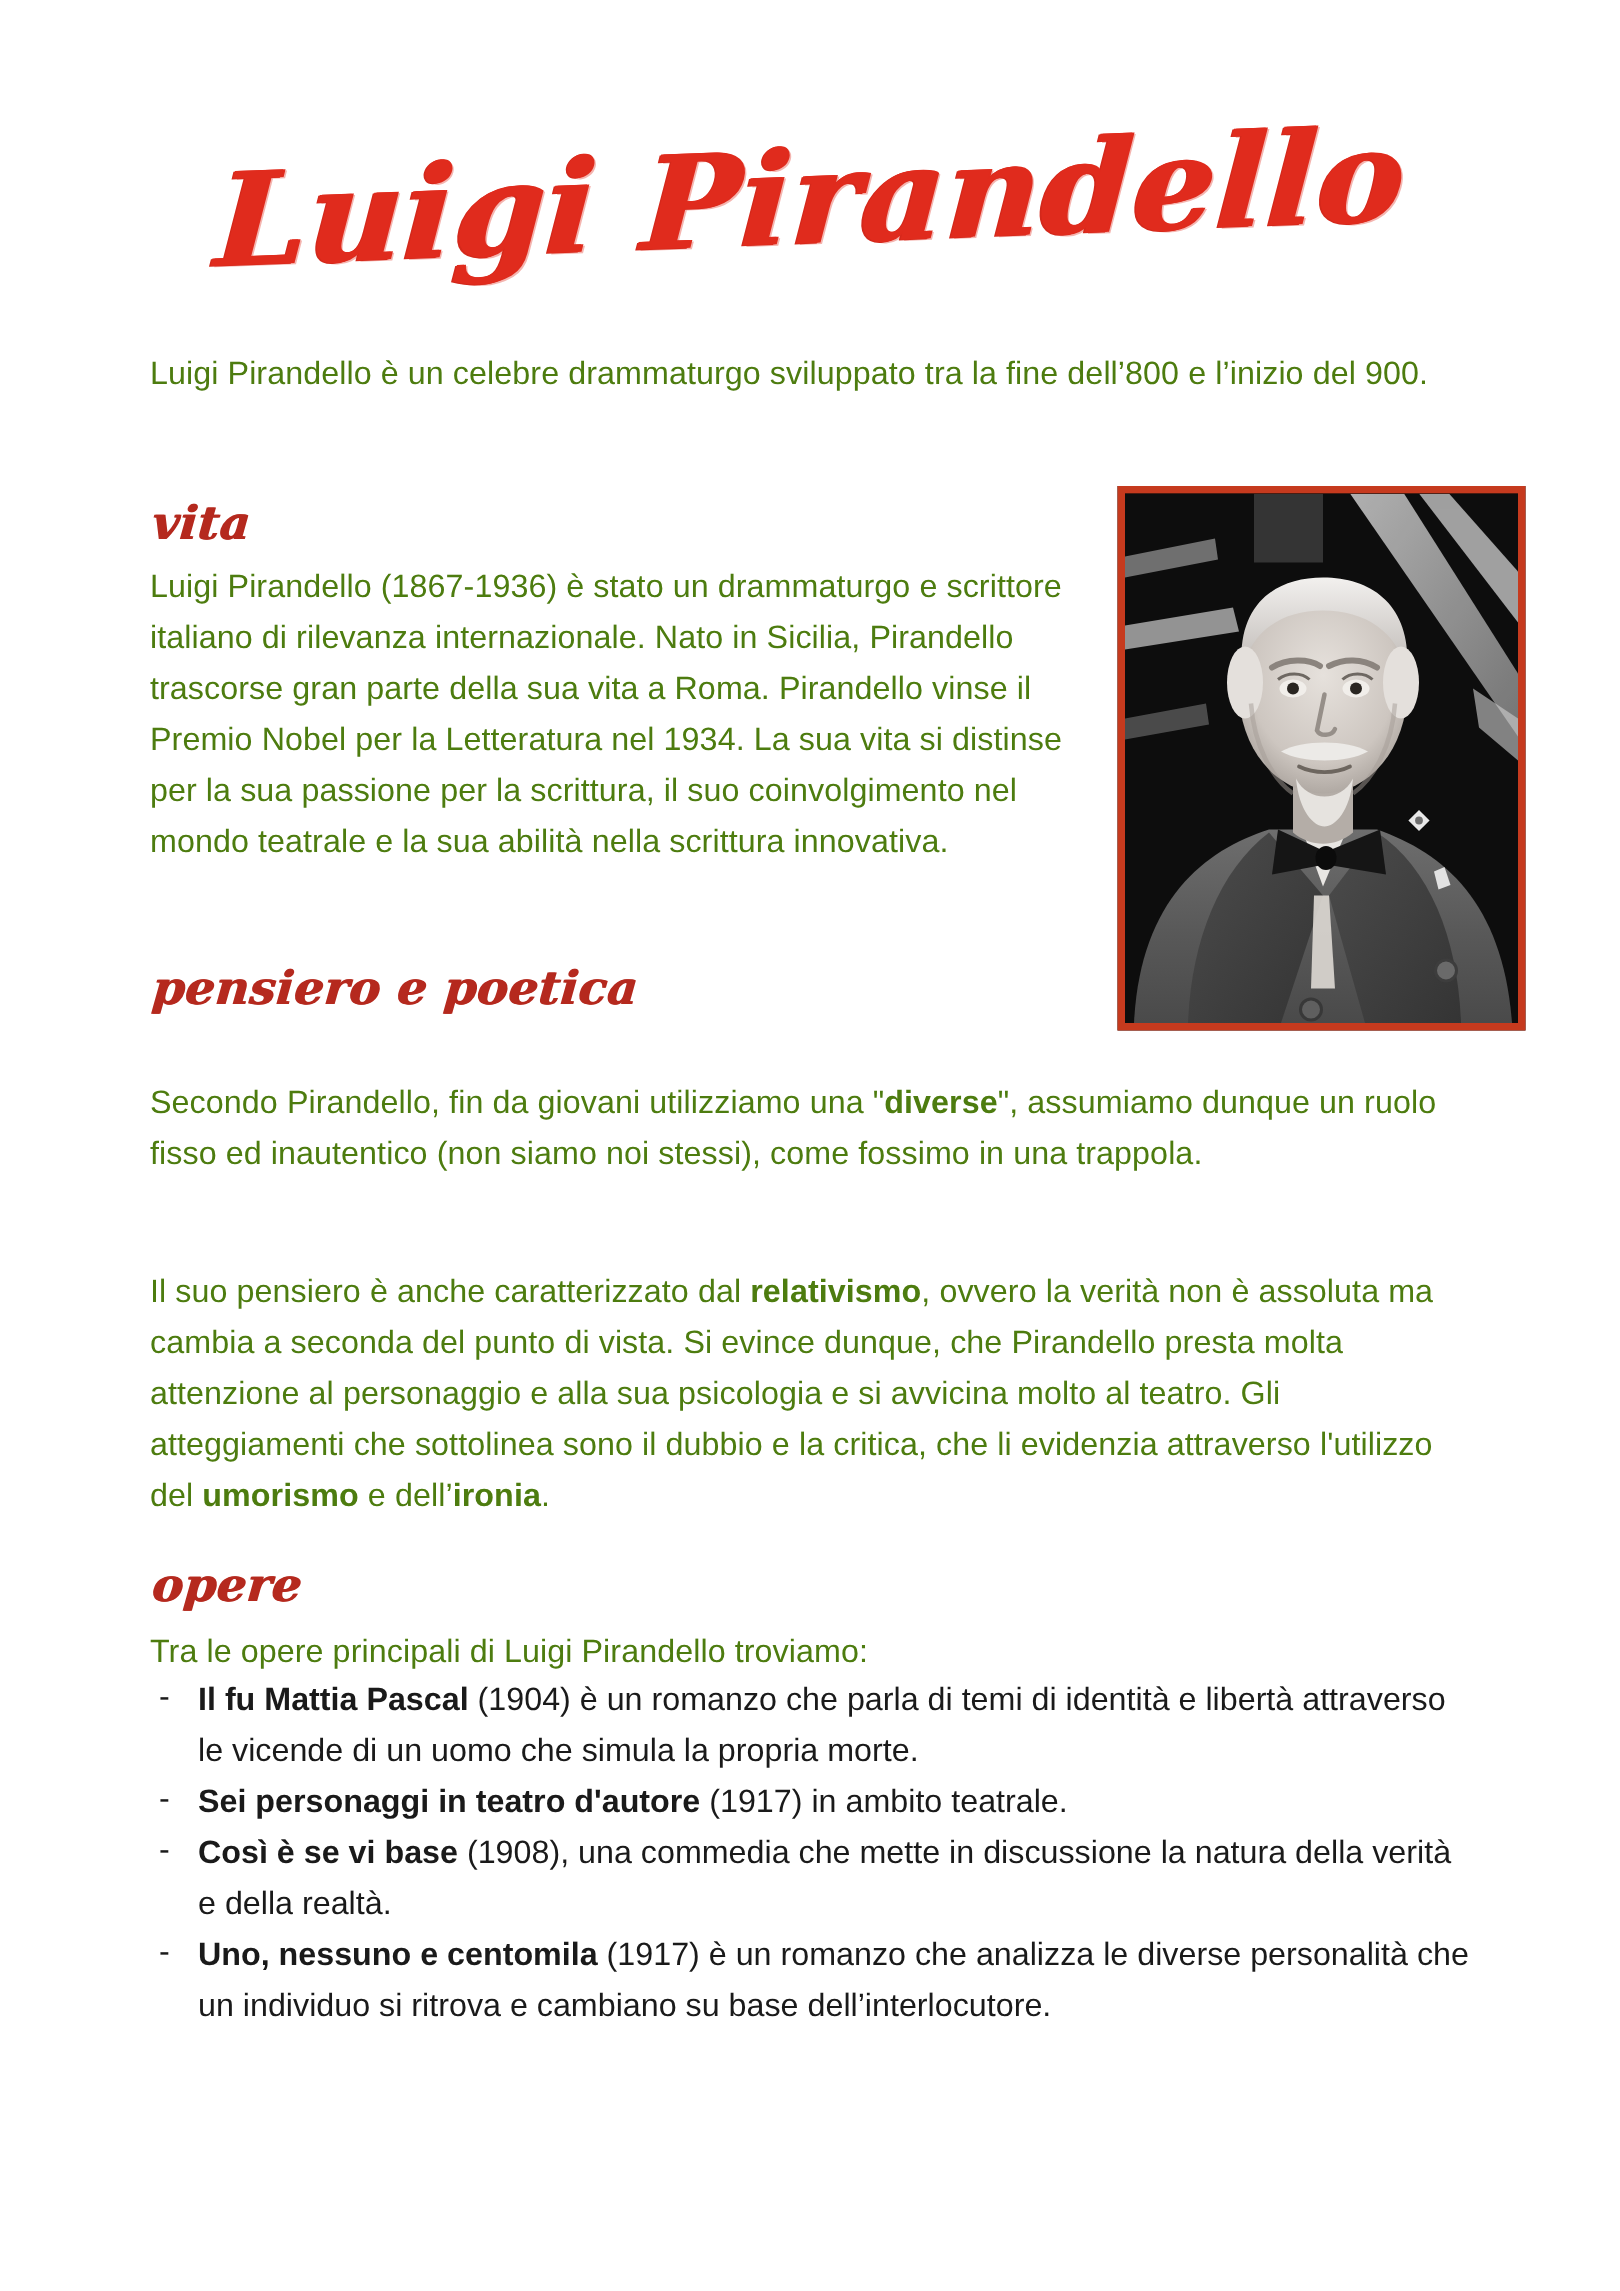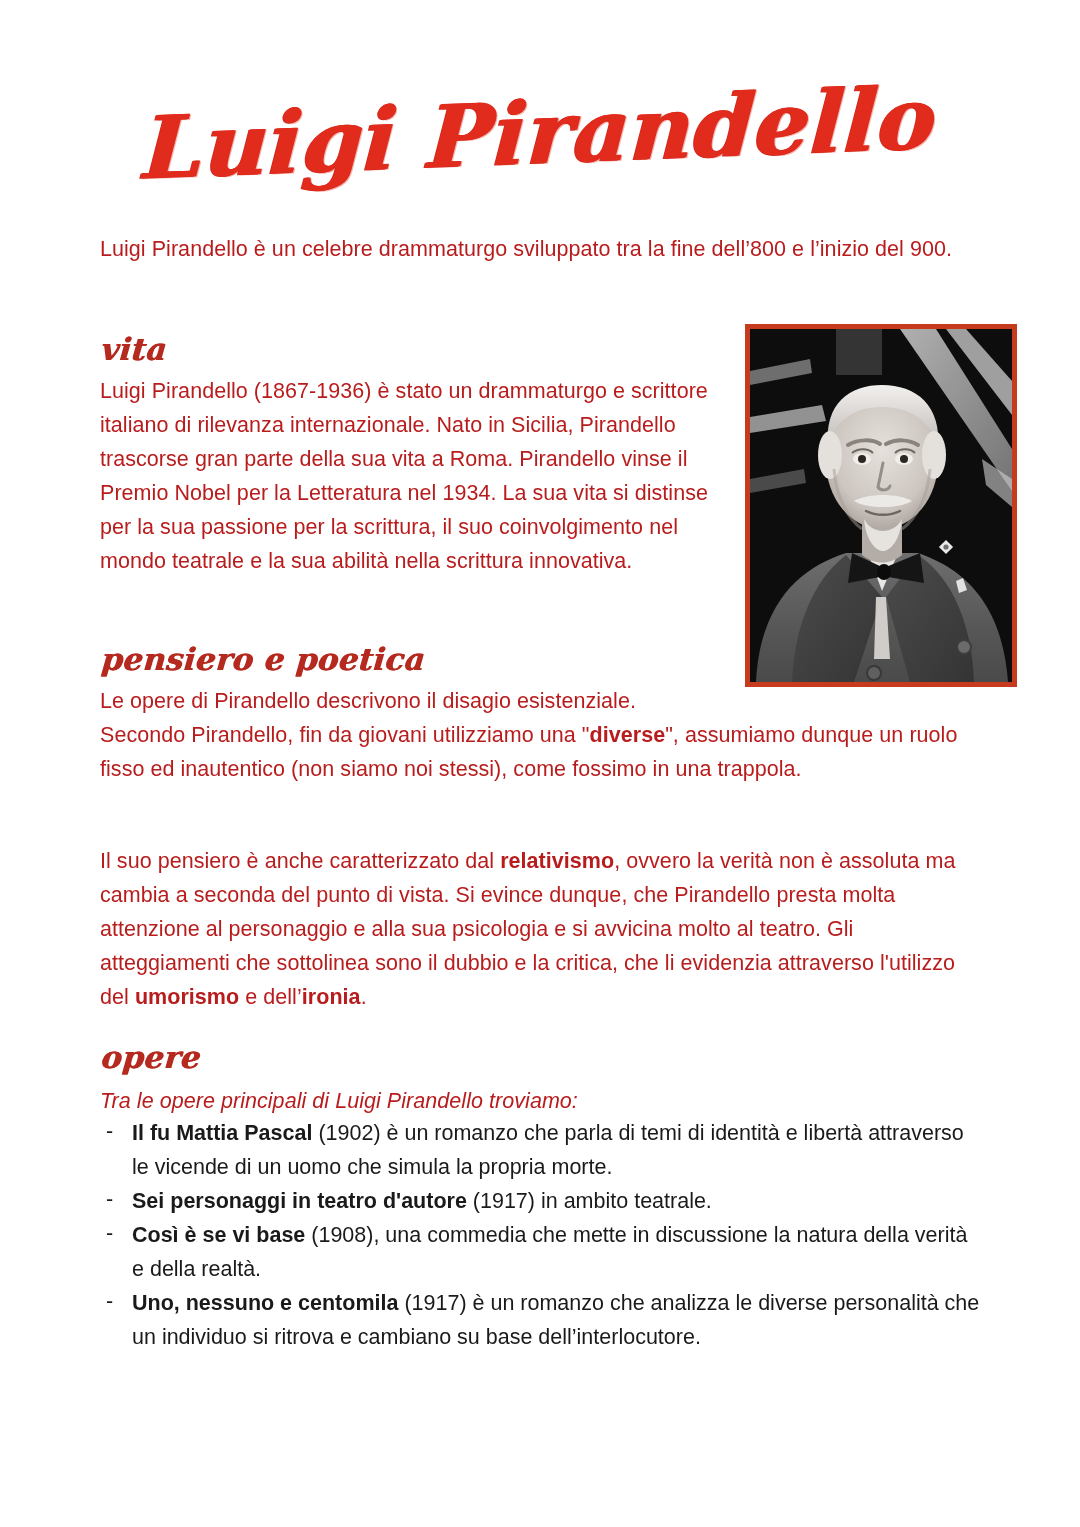--- a/index.html
+++ b/index.html
@@ -51,21 +51,21 @@
     position: absolute;
     left: 100px;
     top: 232px;
     width: 882px;
   }
 
   p.body-text, .lead {
     margin: 0;
     font-size: 21.5px;
     line-height: 34px;
-    color: #b91c1c;
+    color: #4d7c0f;
     letter-spacing: 0.05px;
   }
 
   .lead {
     width: 882px;
   }
 
   
   h2.section-heading {
     margin: 0;
@@ -83,21 +83,21 @@
   }
 
   .sec-vita        { position: absolute; left: 0;   top: 102px; }
   .sec-vita-body   { position: absolute; left: 0;   top: 142px; width: 620px; }
 
   .sec-pensiero      { position: absolute; left: 0; top: 412px; }
   .sec-pensiero-body { position: absolute; left: 0; top: 452px; width: 882px; }
   .sec-pensiero-body2{ position: absolute; left: 0; top: 612px; width: 882px; }
 
   .sec-opere       { position: absolute; left: 0; top: 810px; }
-  .sec-opere-intro { position: absolute; left: 0; top: 852px; width: 882px; font-style: italic; }
+  .sec-opere-intro { position: absolute; left: 0; top: 852px; width: 882px; }
   .sec-opere-list  { position: absolute; left: 0; top: 884px; width: 882px; }
 
   
   ul.works-list {
     list-style: none;
     margin: 0;
     padding: 0;
   }
   ul.works-list > li {
     position: relative;
@@ -156,30 +156,30 @@
 
   <div class="content">
 
     <p class="body-text lead">Luigi Pirandello è un celebre drammaturgo sviluppato tra la fine dell’800 e l’inizio del 900.</p>
 
     <h2 class="section-heading sec-vita">vita</h2>
     <p class="body-text sec-vita-body">Luigi Pirandello (1867-1936) è stato un drammaturgo e scrittore italiano di rilevanza internazionale. Nato in Sicilia, Pirandello trascorse gran parte della sua vita a Roma. Pirandello vinse il Premio Nobel per la Letteratura nel 1934. La sua vita si distinse per la sua passione per la scrittura, il suo coinvolgimento nel mondo teatrale e la sua abilità nella scrittura innovativa.</p>
 
     <h2 class="section-heading sec-pensiero">pensiero e poetica</h2>
 
-    <p class="body-text sec-pensiero-body"><span>Le opere di Pirandello descrivono il disagio esistenziale.</span><br><span>Secondo Pirandello, fin da giovani utilizziamo una "</span><b>diverse</b><span>", assumiamo dunque un ruolo fisso ed inautentico (non siamo noi stessi), come fossimo in una trappola.</span></p>
+    <p class="body-text sec-pensiero-body"><br><span>Secondo Pirandello, fin da giovani utilizziamo una "</span><b>diverse</b><span>", assumiamo dunque un ruolo fisso ed inautentico (non siamo noi stessi), come fossimo in una trappola.</span></p>
 
     <p class="body-text sec-pensiero-body2"><span>Il suo pensiero è anche caratterizzato dal </span><b>relativismo</b><span>, ovvero la verità non è assoluta ma cambia a seconda del punto di vista. Si evince dunque, che Pirandello presta molta attenzione al personaggio e alla sua psicologia e si avvicina molto al teatro. Gli atteggiamenti che sottolinea sono il dubbio e la critica, che li evidenzia attraverso l'utilizzo del </span><b>umorismo</b><span> e dell’</span><b>ironia</b><span>.</span></p>
 
     <h2 class="section-heading sec-opere">opere</h2>
     <p class="body-text sec-opere-intro">Tra le opere principali di Luigi Pirandello troviamo:</p>
 
     <ul class="works-list sec-opere-list">
       <li>
-        <span class="dash">-</span><b>Il fu Mattia Pascal</b><span> (1902)</span><span> è un romanzo che parla di temi di identità e libertà attraverso le vicende di un uomo che simula la propria morte.</span>
+        <span class="dash">-</span><b>Il fu Mattia Pascal</b><span> (1904)</span><span> è un romanzo che parla di temi di identità e libertà attraverso le vicende di un uomo che simula la propria morte.</span>
       </li>
       <li>
         <span class="dash">-</span><b>Sei personaggi in teatro d'autore</b><span> (1917)</span><span> in ambito teatrale.</span>
       </li>
       <li>
         <span class="dash">-</span><b>Così è se vi base</b><span> (1908)</span><span>, una commedia che mette in discussione la natura della verità e della realtà.</span>
       </li>
       <li>
         <span class="dash">-</span><b>Uno, nessuno e centomila</b><span> (1917)</span><span> è un romanzo che analizza le diverse personalità che un individuo si ritrova e cambiano su base dell’interlocutore.</span>
       </li>

